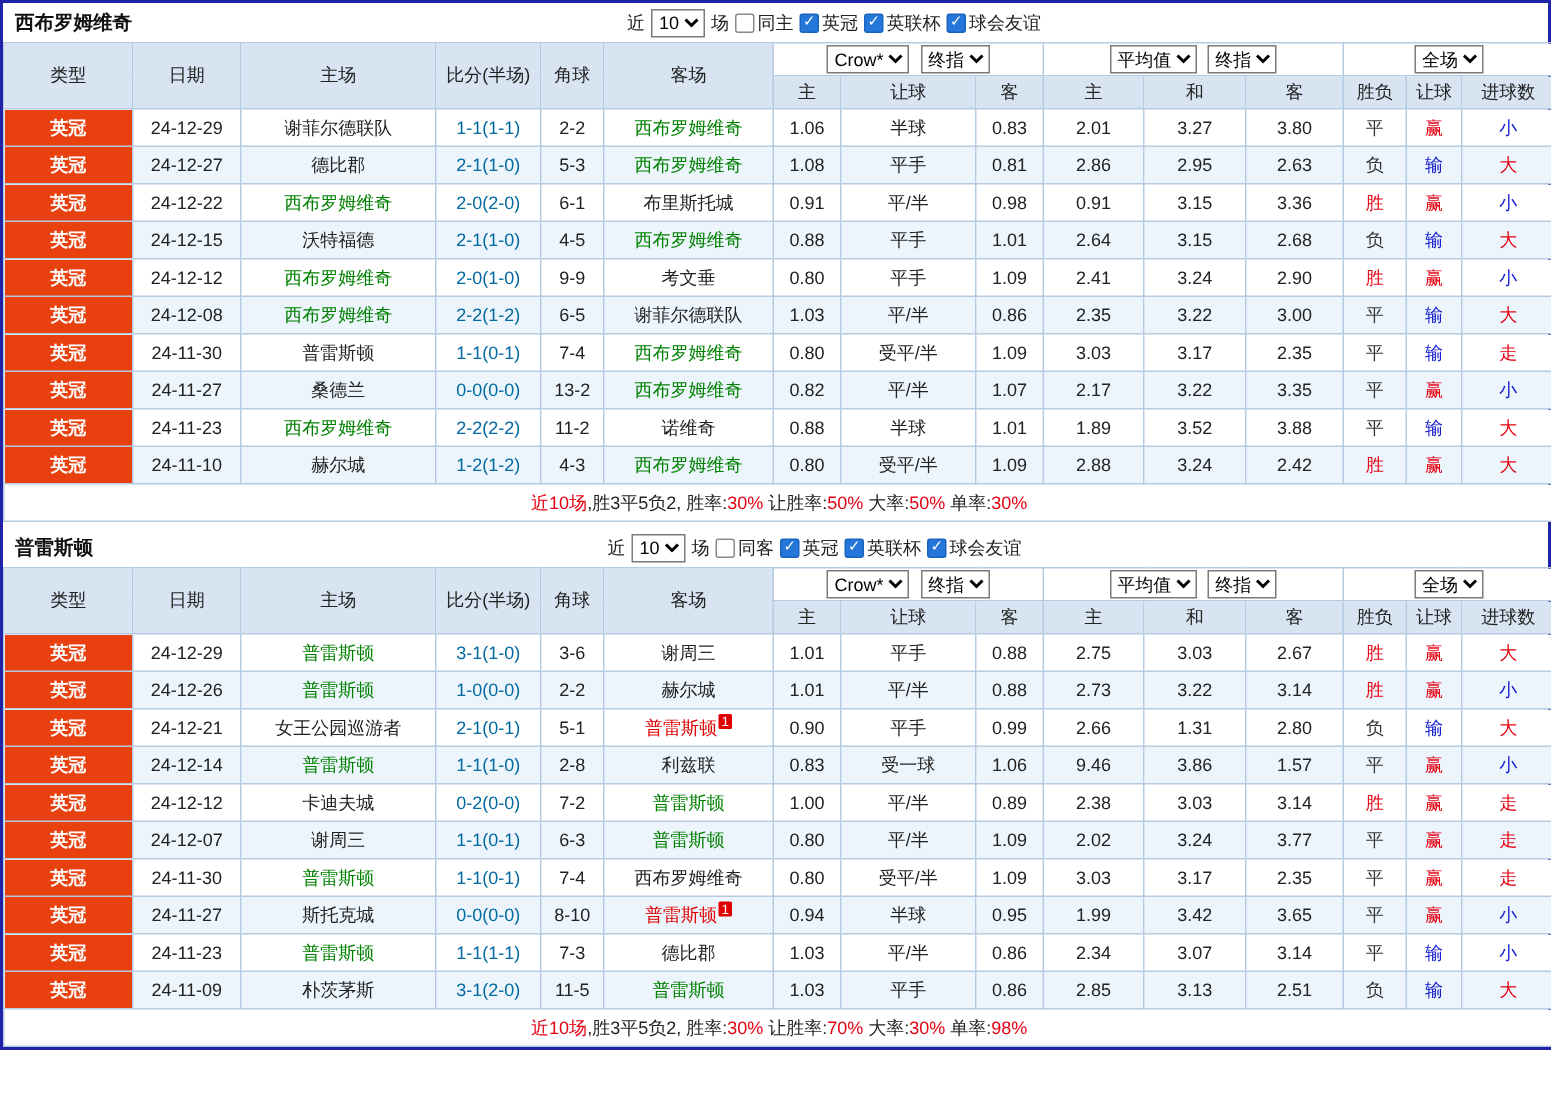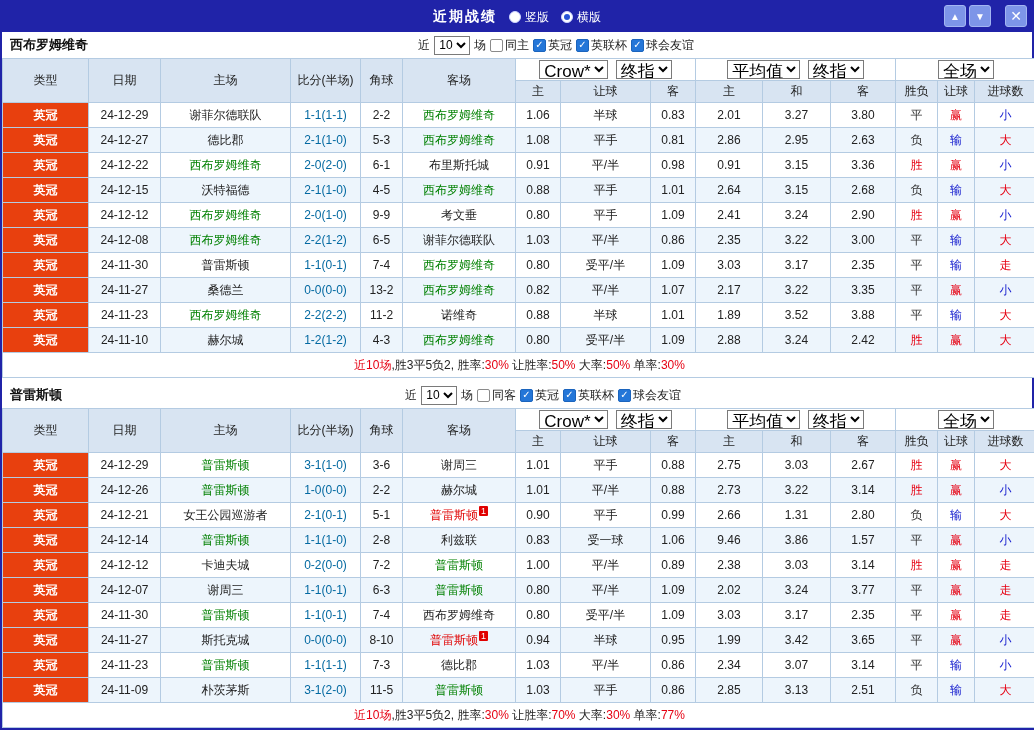--- a/index.html
+++ b/index.html
@@ -53,21 +53,21 @@
   .cb i { font-style: normal; line-height: 1; }
 
   
   table { width: 100%; border-collapse: collapse; table-layout: fixed; border: 1px solid #9ab6d4; }
   th, td {
     border: 1px solid #b4cbe2; text-align: center;
     overflow: hidden; white-space: nowrap; font-size: 12px;
   }
   thead th { background: #d8e4f2; font-weight: normal; height: 22px; color: #222; }
   thead th.selcell { background: #fff; }
-  .selcell select { height: 19px; font-size: 17px; margin: 0 2px; max-width: 95%; }
+  .selcell select { height: 19px; font-size: 12px; margin: 0 2px; max-width: 95%; }
   tbody td { height: 25px; background: #fff; }
   tbody tr:nth-child(even) td { background: #edf5fc; }
   tbody tr td.league { background: #e8400e; color: #fff; font-weight: bold; cursor: pointer; }
   td.score { color: #0369a1; }
   .tname { cursor: pointer; }
   .tname.team-focus { color: #008000; }
   .tname.team-redcard { color: #e00000; }
   .redcard-badge {
     background: #e00000; color: #fff; font-size: 9px; line-height: 11px;
     padding: 0 2px; margin-left: 1px; border-radius: 1px; vertical-align: super;
@@ -77,38 +77,20 @@
   td.res.dark { color: #333; }
   tfoot td.summary { height: 25px; background: #fff; text-align: center; }
   .red-text { color: #e60012; }
   select { font-family: inherit; border: 1px solid #7a7a7a; background: #fff; }
 </style>
 </head>
 <body>
 
 <div class="window">
 
-  <div class="titlebar">
-    <div class="title-group">
-      <span class="win-title">近期战绩</span>
-      <label class="radio-opt">
-        <span class="radio"></span>
-        <span>竖版</span>
-      </label>
-      <label class="radio-opt">
-        <span class="radio selected"></span>
-        <span>横版</span>
-      </label>
-    </div>
-    <div class="win-buttons">
-      <span class="wbtn">▲</span>
-      <span class="wbtn">▼</span>
-      <span class="wbtn close">✕</span>
-    </div>
-  </div>
 
   <div class="section">
     <div class="section-head">
       <span class="team-title">西布罗姆维奇</span>
       <div class="filters">
         <span>近</span>
         <select class="count-select"><option>10</option></select>
         <span>场</span>
         <label class="cbl">
           <span class="cb"></span>
@@ -614,19 +596,19 @@
             <td class="odds">2.85</td>
             <td class="odds">3.13</td>
             <td class="odds">2.51</td>
             <td class="res dark">负</td>
             <td class="res blue">输</td>
             <td class="res red">大</td>
           </tr>
         </tbody>
       <tfoot>
         <tr>
-            <td colspan="15" class="summary"><span class="red-text">近10场</span><span>,胜3平5负2, 胜率:</span><span class="red-text">30%</span><span> 让胜率:</span><span class="red-text">70%</span><span> 大率:</span><span class="red-text">30%</span><span> 单率:</span><span class="red-text">77%</span></td>
+            <td colspan="15" class="summary"><span class="red-text">近10场</span><span>,胜3平5负2, 胜率:</span><span class="red-text">30%</span><span> 让胜率:</span><span class="red-text">70%</span><span> 大率:</span><span class="red-text">30%</span><span> 单率:</span><span class="red-text">98%</span></td>
           </tr>
       </tfoot>
     </table>
   </div>
 
 </div>
 
 </body></html>

